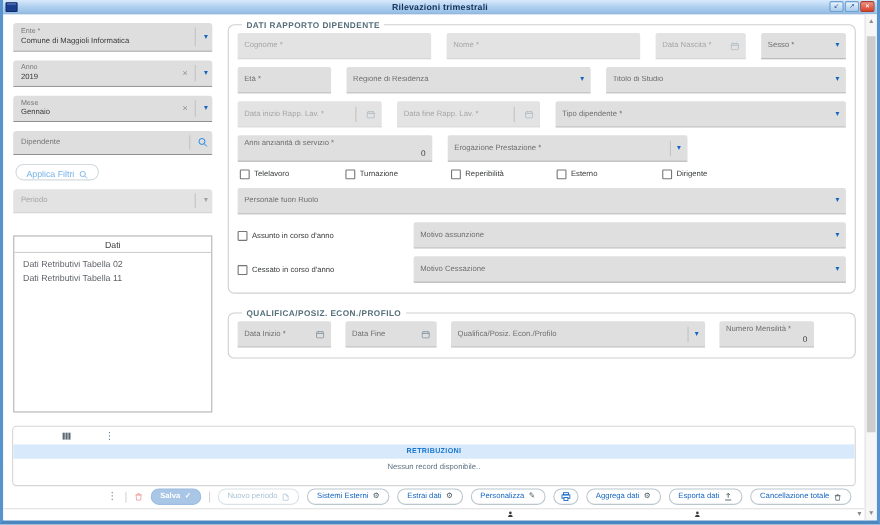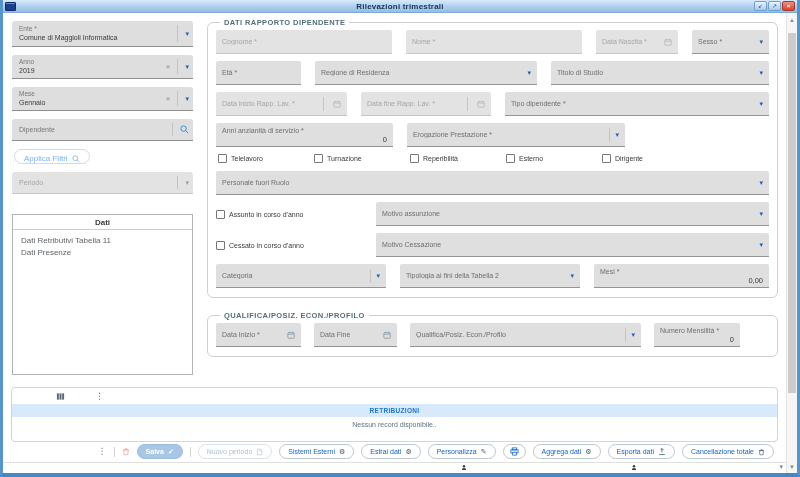--- a/index.html
+++ b/index.html
@@ -37,21 +37,21 @@
   .caret{font-size:7px;color:#1565c0;line-height:8px}
   .caret.gray{color:#9aa0a6}
   .sicon{display:inline-flex;color:#1e88e5}
   .sfld.dis{border-bottom-color:#c6c6c6;background:#e3e3e3}
   .sfld.dis .lbl{color:#a5a5a5}
 
   .applybtn{align-self:flex-start;display:inline-flex;align-items:flex-end;gap:4px;border:1px solid #d3dade;border-radius:9px;height:15px;padding:0 9px;font-size:8px;color:#74b2e8;background:#fff;margin:0 0 8px 2px;white-space:nowrap}
   .applybtn .sicon{color:#74b2e8}
 
   .datipanel{border:1px solid #b3b3b3;margin-top:12px;flex:1;margin-bottom:10px;display:flex;flex-direction:column;background:#fff;min-height:0}
-  .datihead{flex:0 0 15px;border-bottom:1px solid #cfcfcf;display:flex;align-items:center;justify-content:center;font-size:8px;font-weight:bold;color:#3c4043}
+  .datihead{flex:0 0 15px;border-bottom:1px solid #cfcfcf;display:flex;align-items:center;justify-content:center;font-size:8px;font-weight:normal;color:#3c4043}
   .datilist{padding:5px 8px;font-size:8px;color:#5f6368;line-height:11.5px}
   .datilist div{white-space:nowrap}
 
   
   fieldset{border:1px solid #cfcfcf;border-radius:6px;padding:3px 8px 7px;margin:0 0 13px 0;min-width:0}
   legend{font-size:7.5px;font-weight:bold;color:#546e7a;letter-spacing:.4px;padding:0 4px;margin-left:4px;white-space:nowrap}
   .frow{display:flex;gap:14px;margin-bottom:7px;align-items:center}
   .frow:last-child{margin-bottom:2px}
   .fld{background:#dfdfdf;border-bottom:1px solid #949494;border-radius:2px 2px 0 0;height:24px;display:flex;align-items:center;padding:0 6px;position:relative;font-size:7px;color:#6e6e6e;min-width:0}
   .fld .lbl{flex:1;white-space:nowrap;overflow:hidden}
@@ -174,22 +174,22 @@
             <span class="txt">
                 <span class="lbl" style="font-size:7px">Periodo</span>
               </span>
             <span class="sep"></span>
             <span class="caret gray">▾</span>
           </div>
 
           <div class="datipanel">
             <div class="datihead">Dati</div>
             <div class="datilist">
+              <div>Dati Retributivi Tabella 02</div>
               <div>Dati Retributivi Tabella 11</div>
-              <div>Dati Presenze</div>
             </div>
           </div>
         </aside>
 
         <main class="main">
 
           <fieldset>
             <legend>DATI RAPPORTO DIPENDENTE</legend>
 
             <div class="frow">
@@ -322,35 +322,20 @@
                     <span class="box"></span>
                     <span>Cessato in corso d'anno</span>
                   </label>
               </div>
               <div class="fld fill">
                 <span class="lbl">Motivo Cessazione</span>
                 <span class="caret">▾</span>
               </div>
             </div>
 
-            <div class="frow">
-              <div class="fld w170">
-                <span class="lbl">Categoria</span>
-                <span class="sep"></span>
-                <span class="caret">▾</span>
-              </div>
-              <div class="fld w180">
-                <span class="lbl">Tipologia ai fini della Tabella 2</span>
-                <span class="caret">▾</span>
-              </div>
-              <div class="fld numfld fill">
-                <span class="lbl">Mesi *</span>
-                <span class="num">0,00</span>
-              </div>
-            </div>
           </fieldset>
 
           <fieldset>
             <legend>QUALIFICA/POSIZ. ECON./PROFILO</legend>
             <div class="frow" style="gap:13px">
               <div class="fld w85">
                 <span class="lbl">Data Inizio *</span>
                 <span class="cal">
                     <svg viewBox="0 0 10 10" width="8" height="8">
                       <rect x="1" y="2" width="8" height="7" rx="1" fill="none" stroke="currentColor" stroke-width="0.9"></rect>

